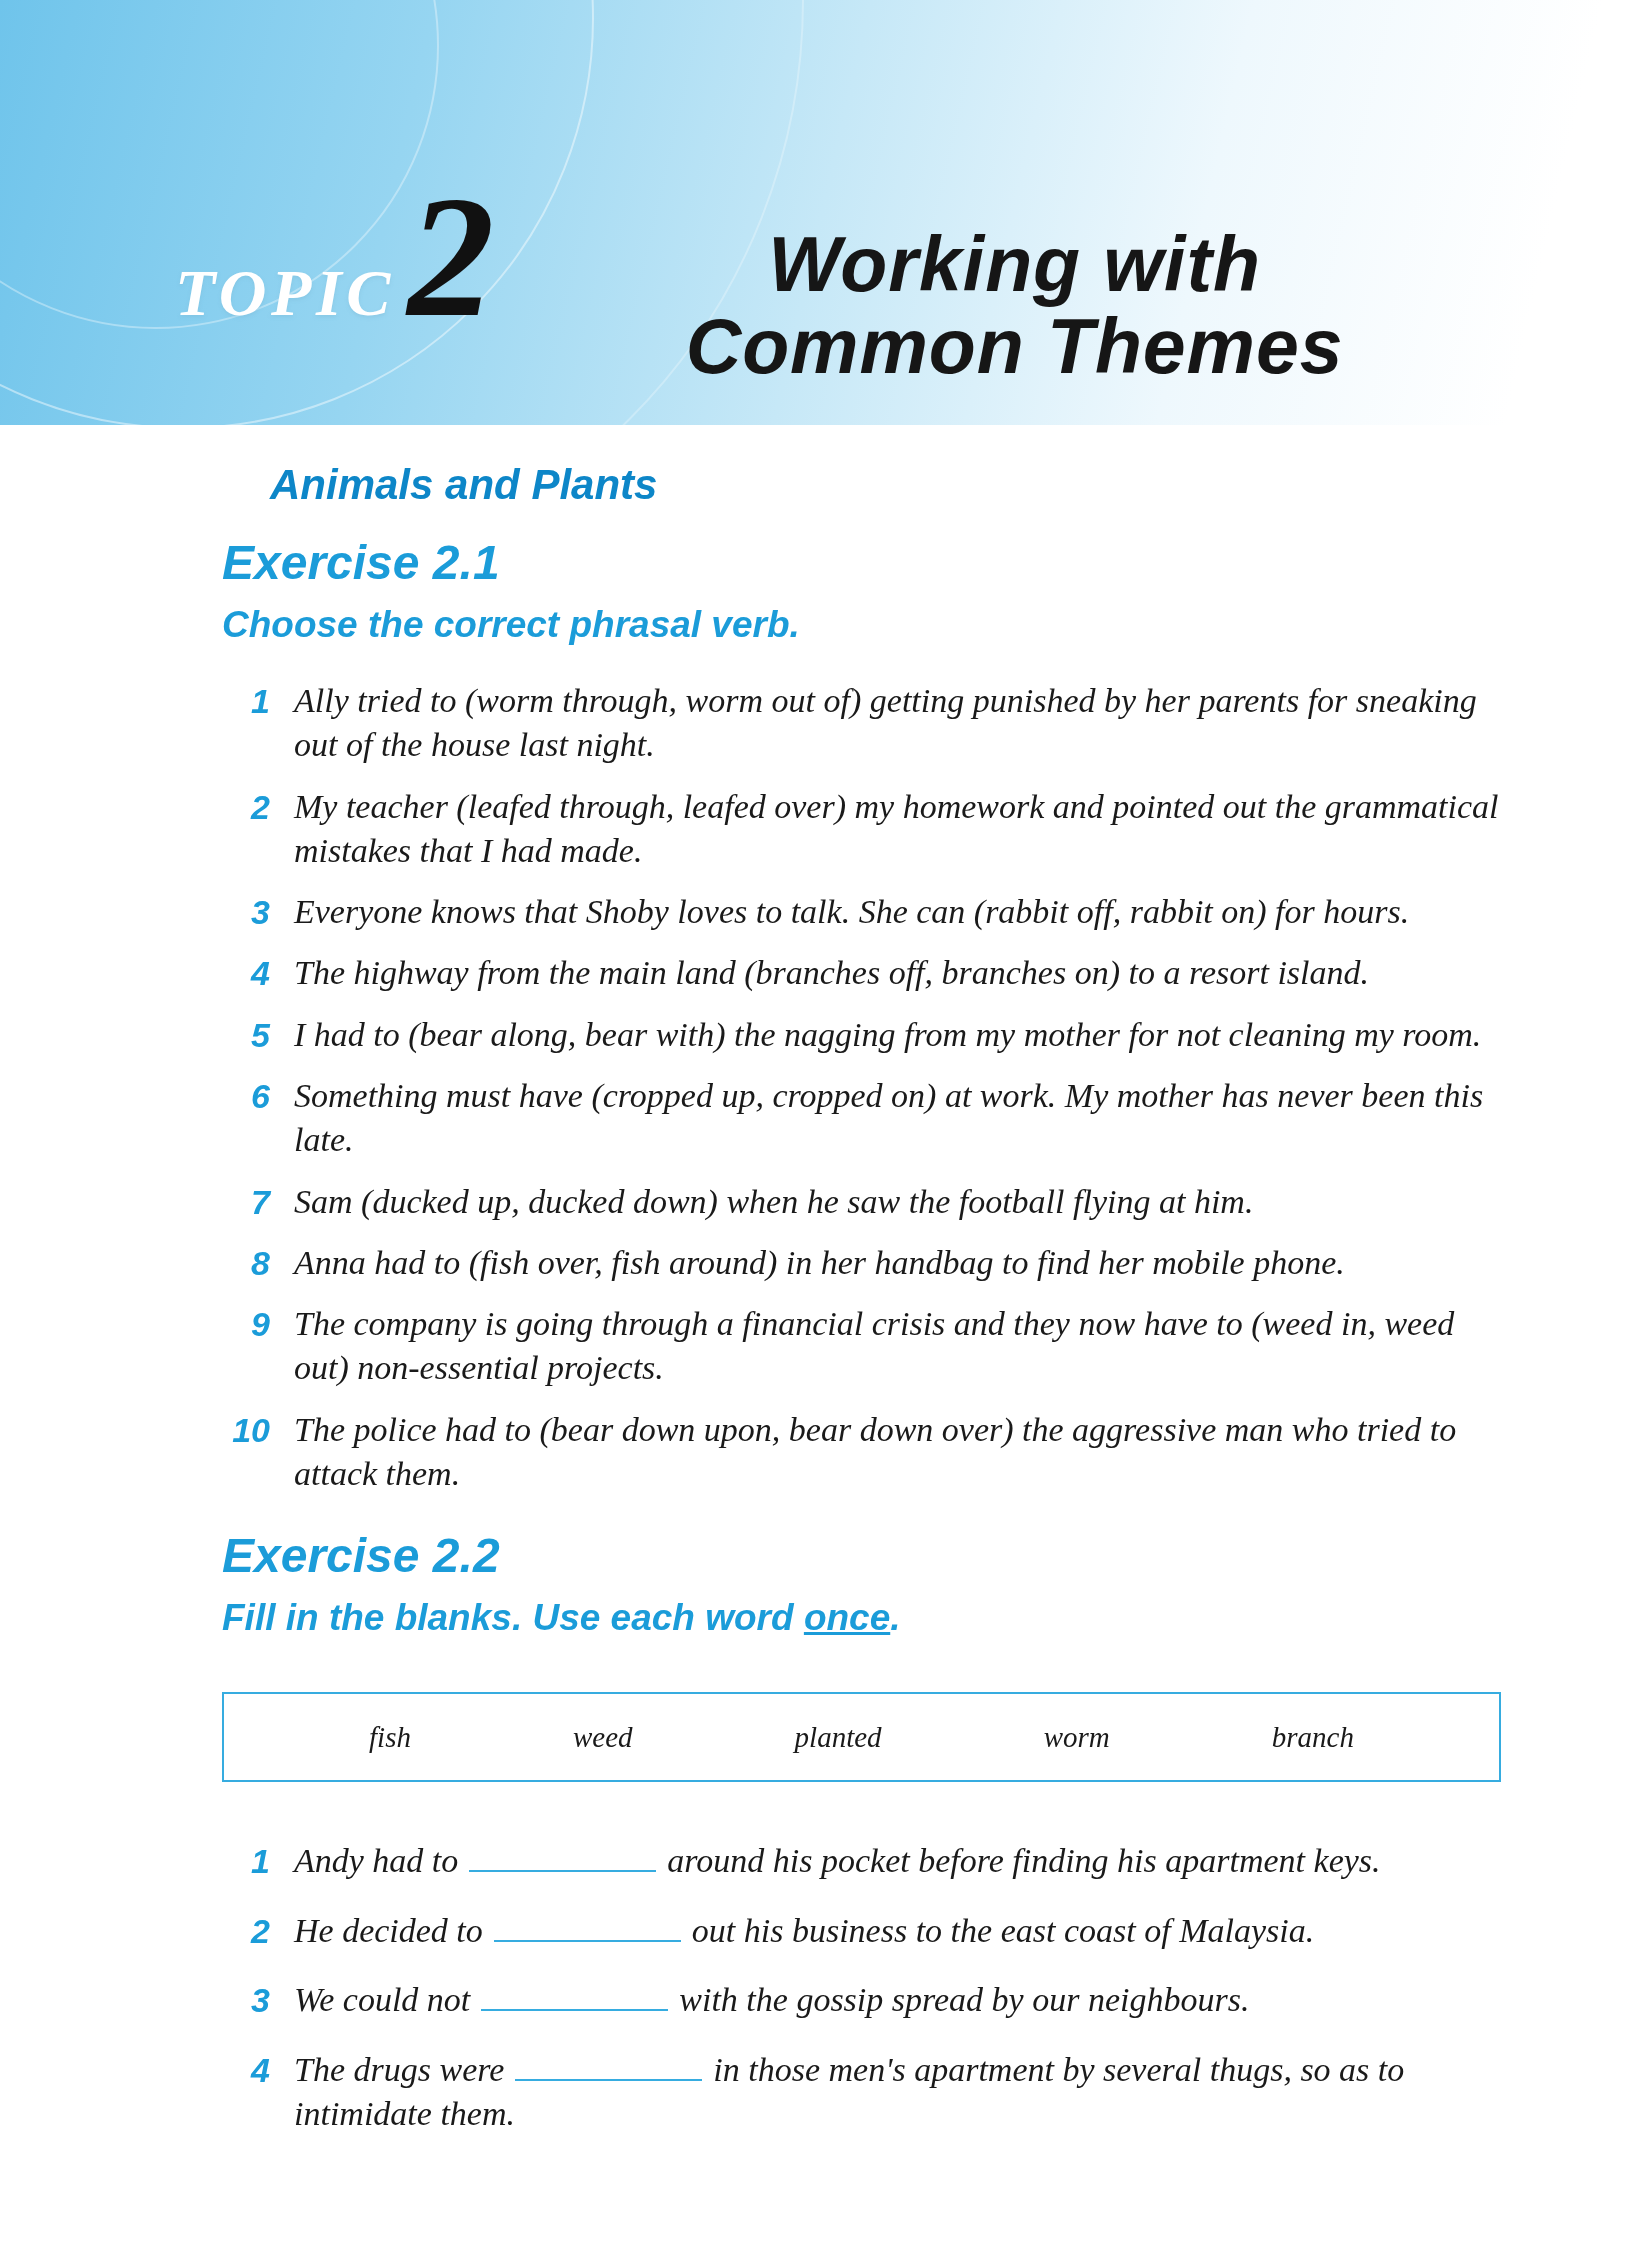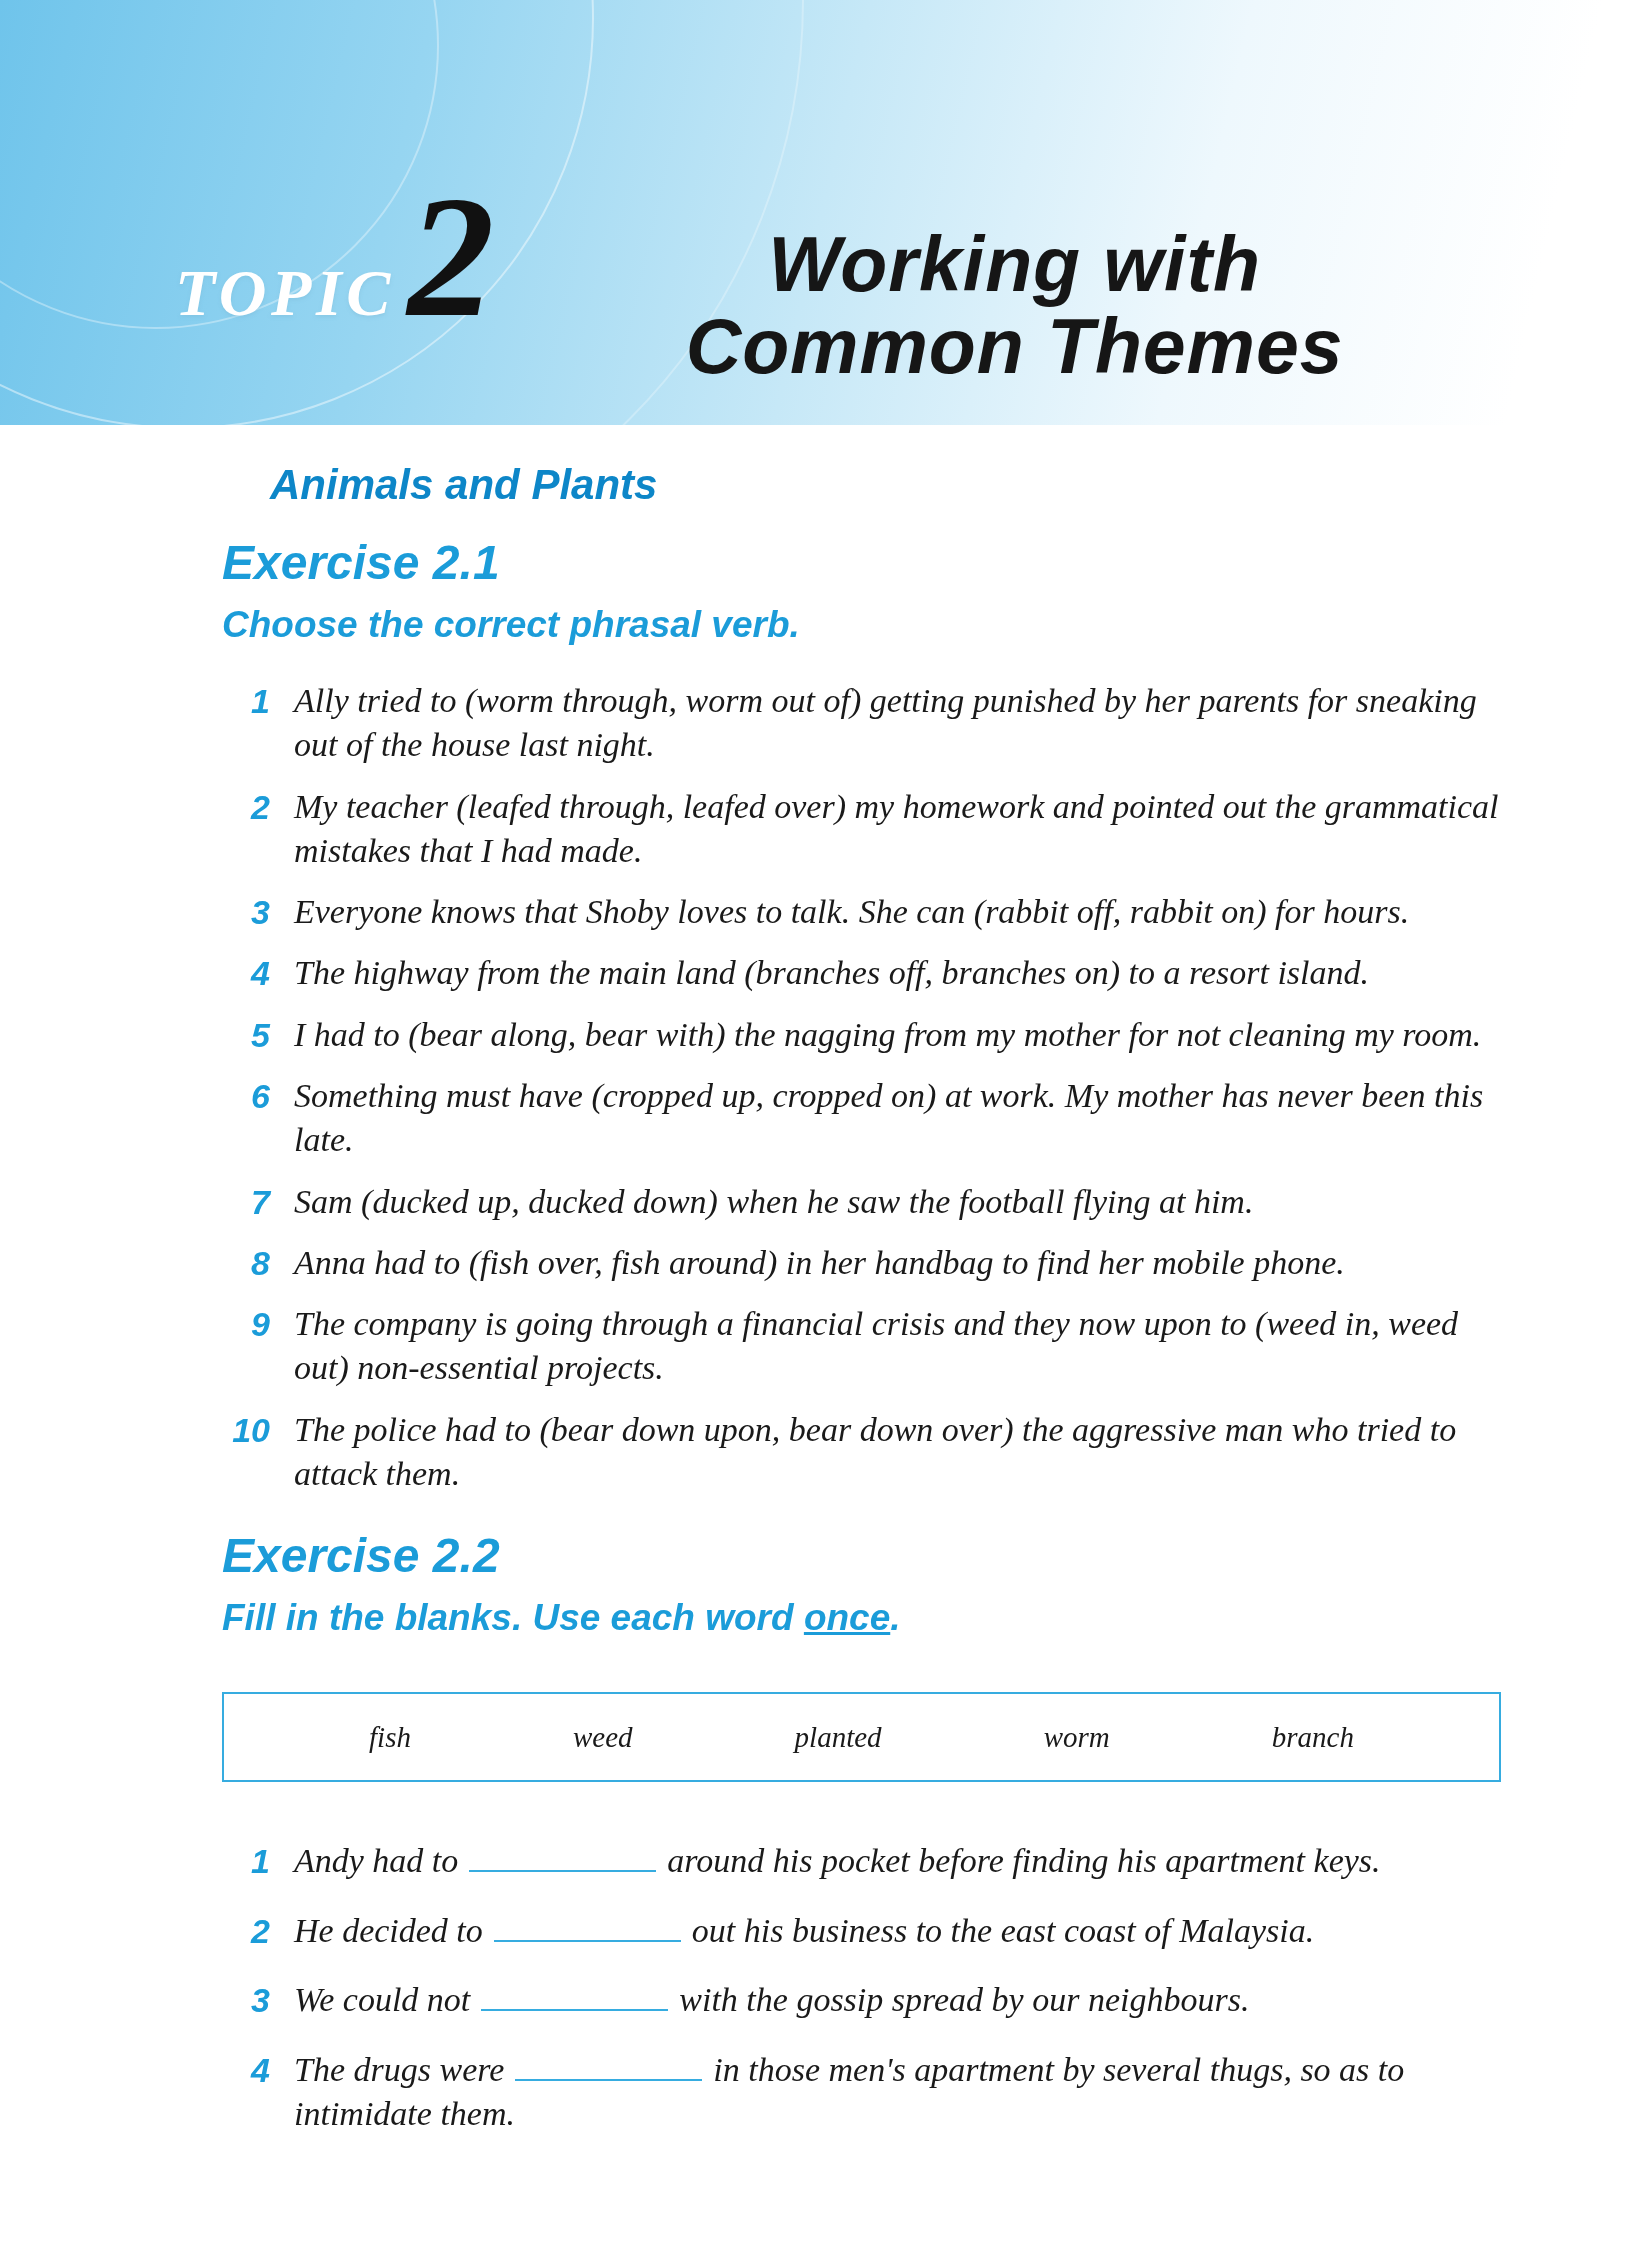--- a/index.html
+++ b/index.html
@@ -149,21 +149,21 @@
       <li class="item">
         <span class="num">7</span>
         <span class="text">Sam (ducked up, ducked down) when he saw the football flying at him.</span>
       </li>
       <li class="item">
         <span class="num">8</span>
         <span class="text">Anna had to (fish over, fish around) in her handbag to find her mobile phone.</span>
       </li>
       <li class="item">
         <span class="num">9</span>
-        <span class="text">The company is going through a financial crisis and they now upon to (weed in, weed out) non-essential projects.</span>
+        <span class="text">The company is going through a financial crisis and they now have to (weed in, weed out) non-essential projects.</span>
       </li>
       <li class="item">
         <span class="num">10</span>
         <span class="text">The police had to (bear down upon, bear down over) the aggressive man who tried to attack them.</span>
       </li>
     </ol>
 
     <h3 class="exercise-title ex2-title">Exercise 2.2</h3>
     <p class="instruction"><span>Fill in the blanks. Use each word </span><span class="u">once</span><span>.</span></p>
 

